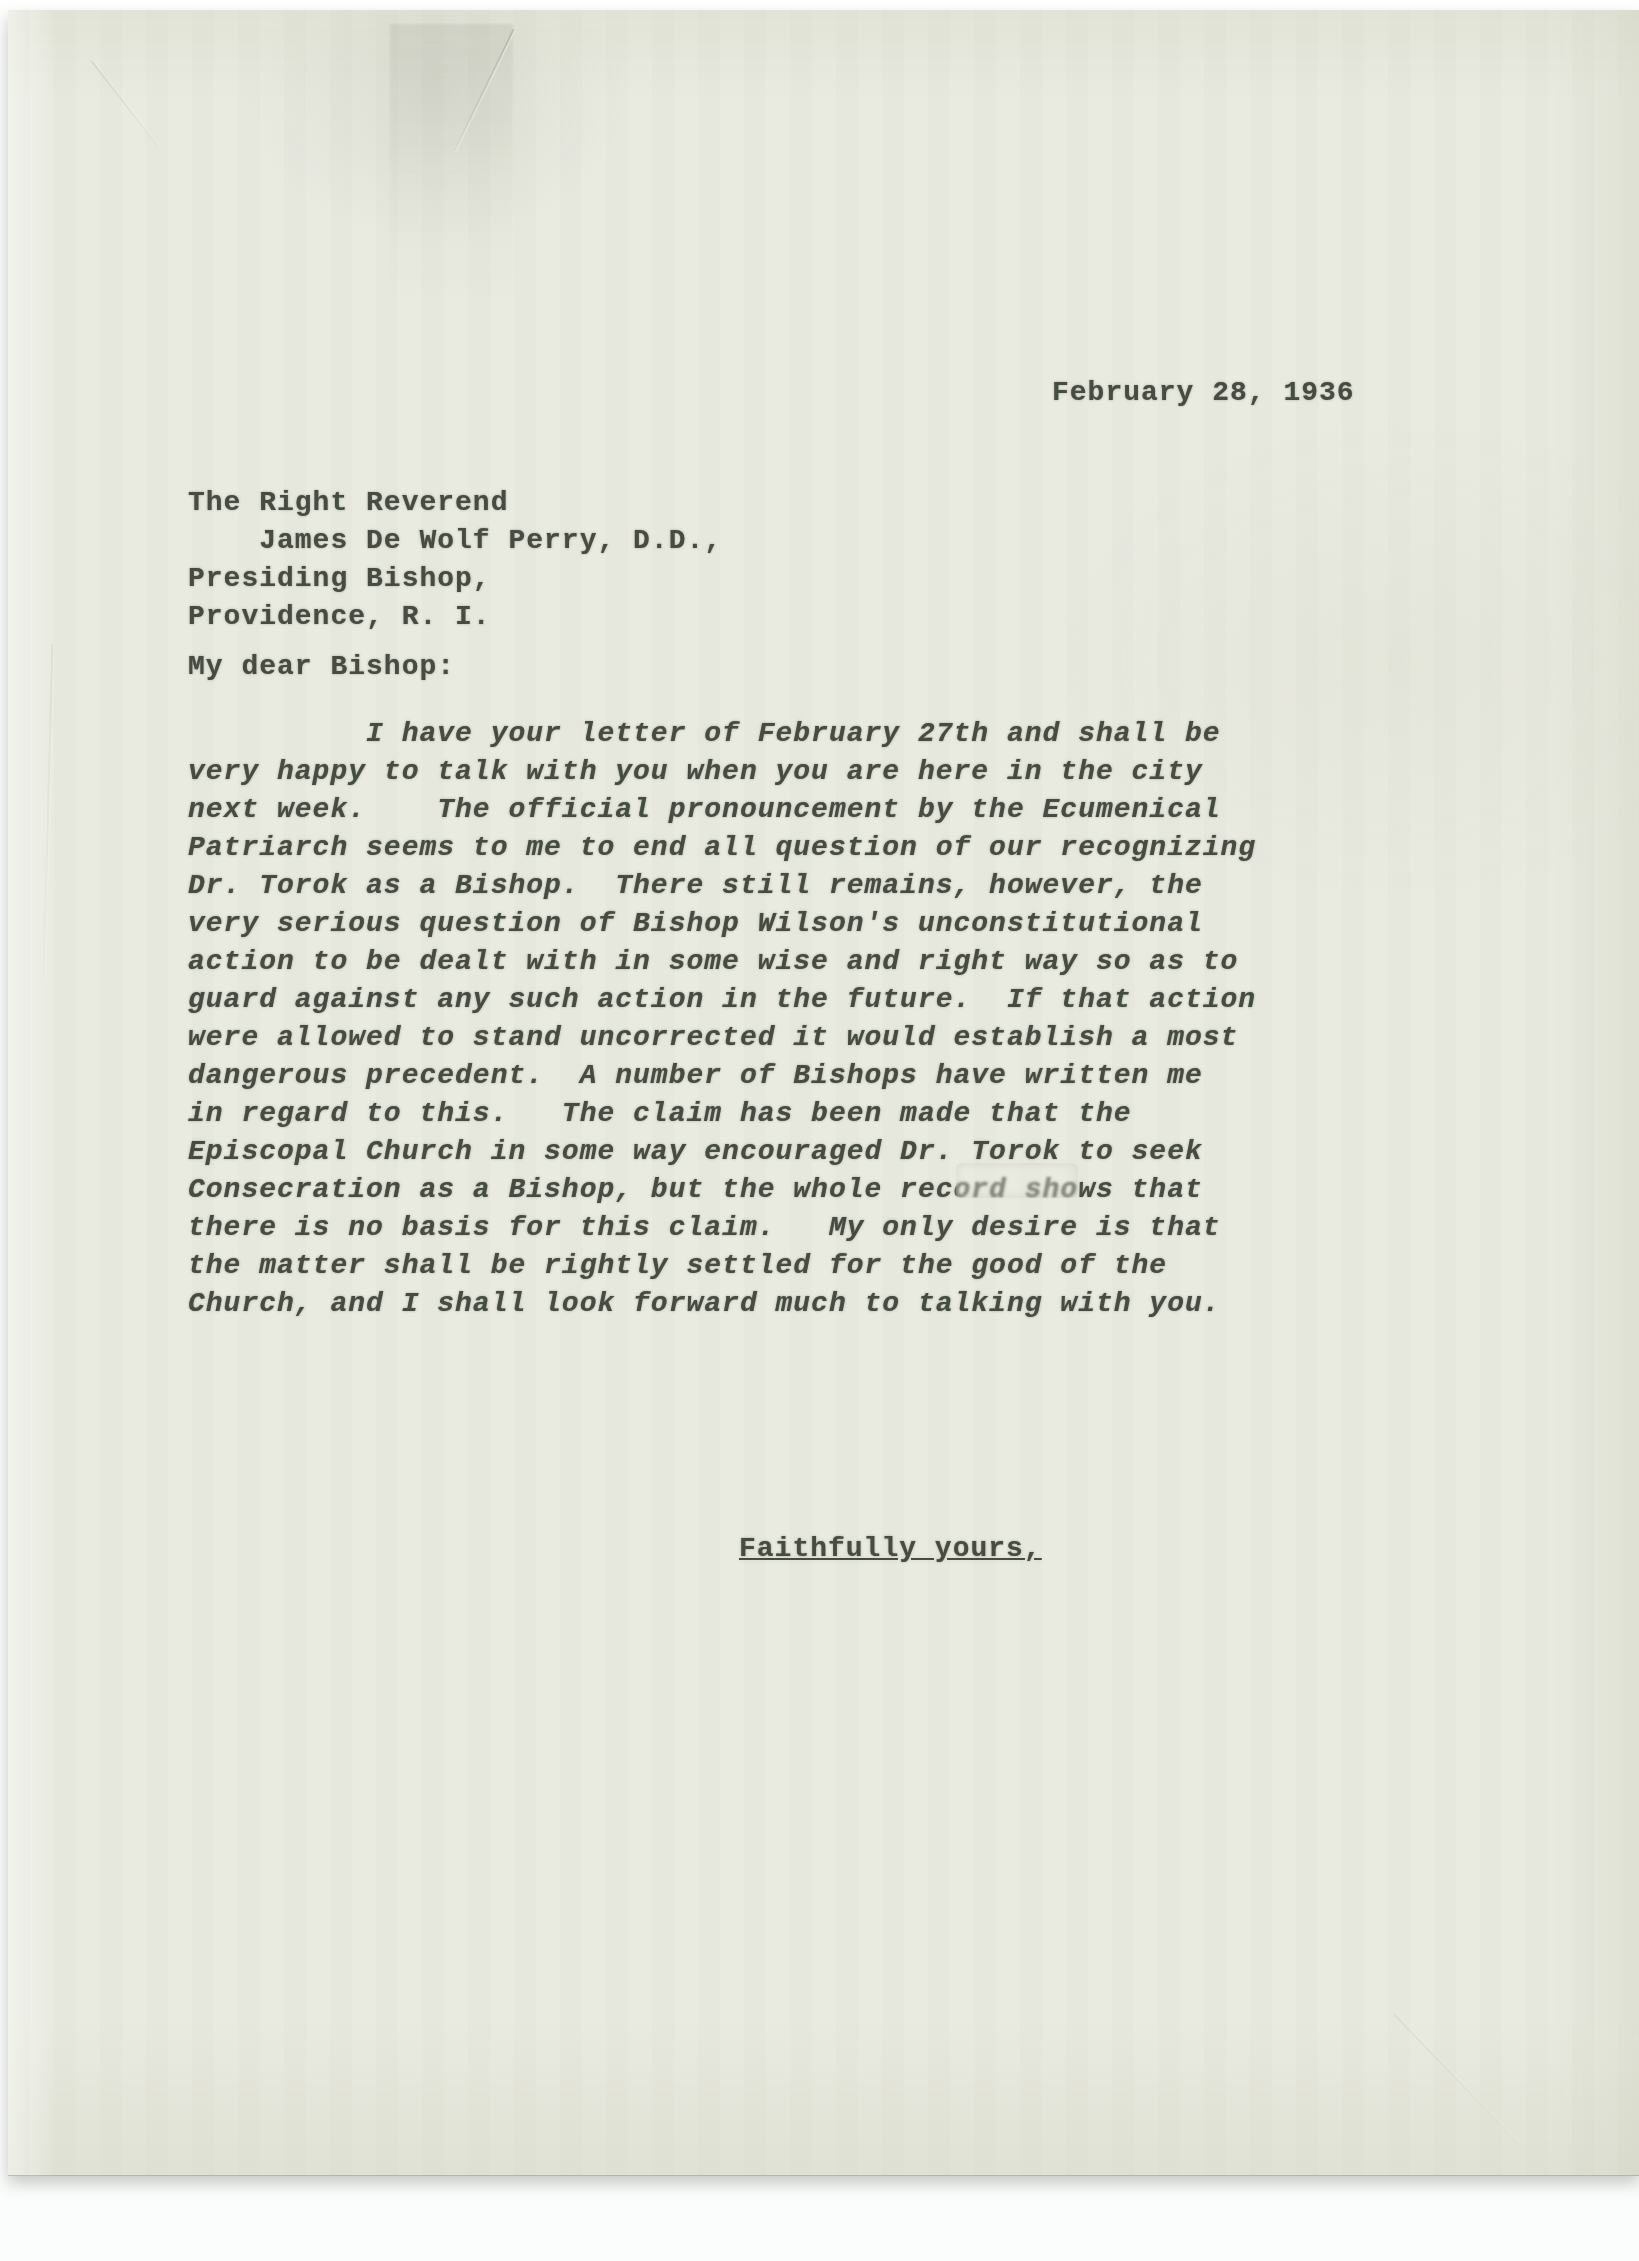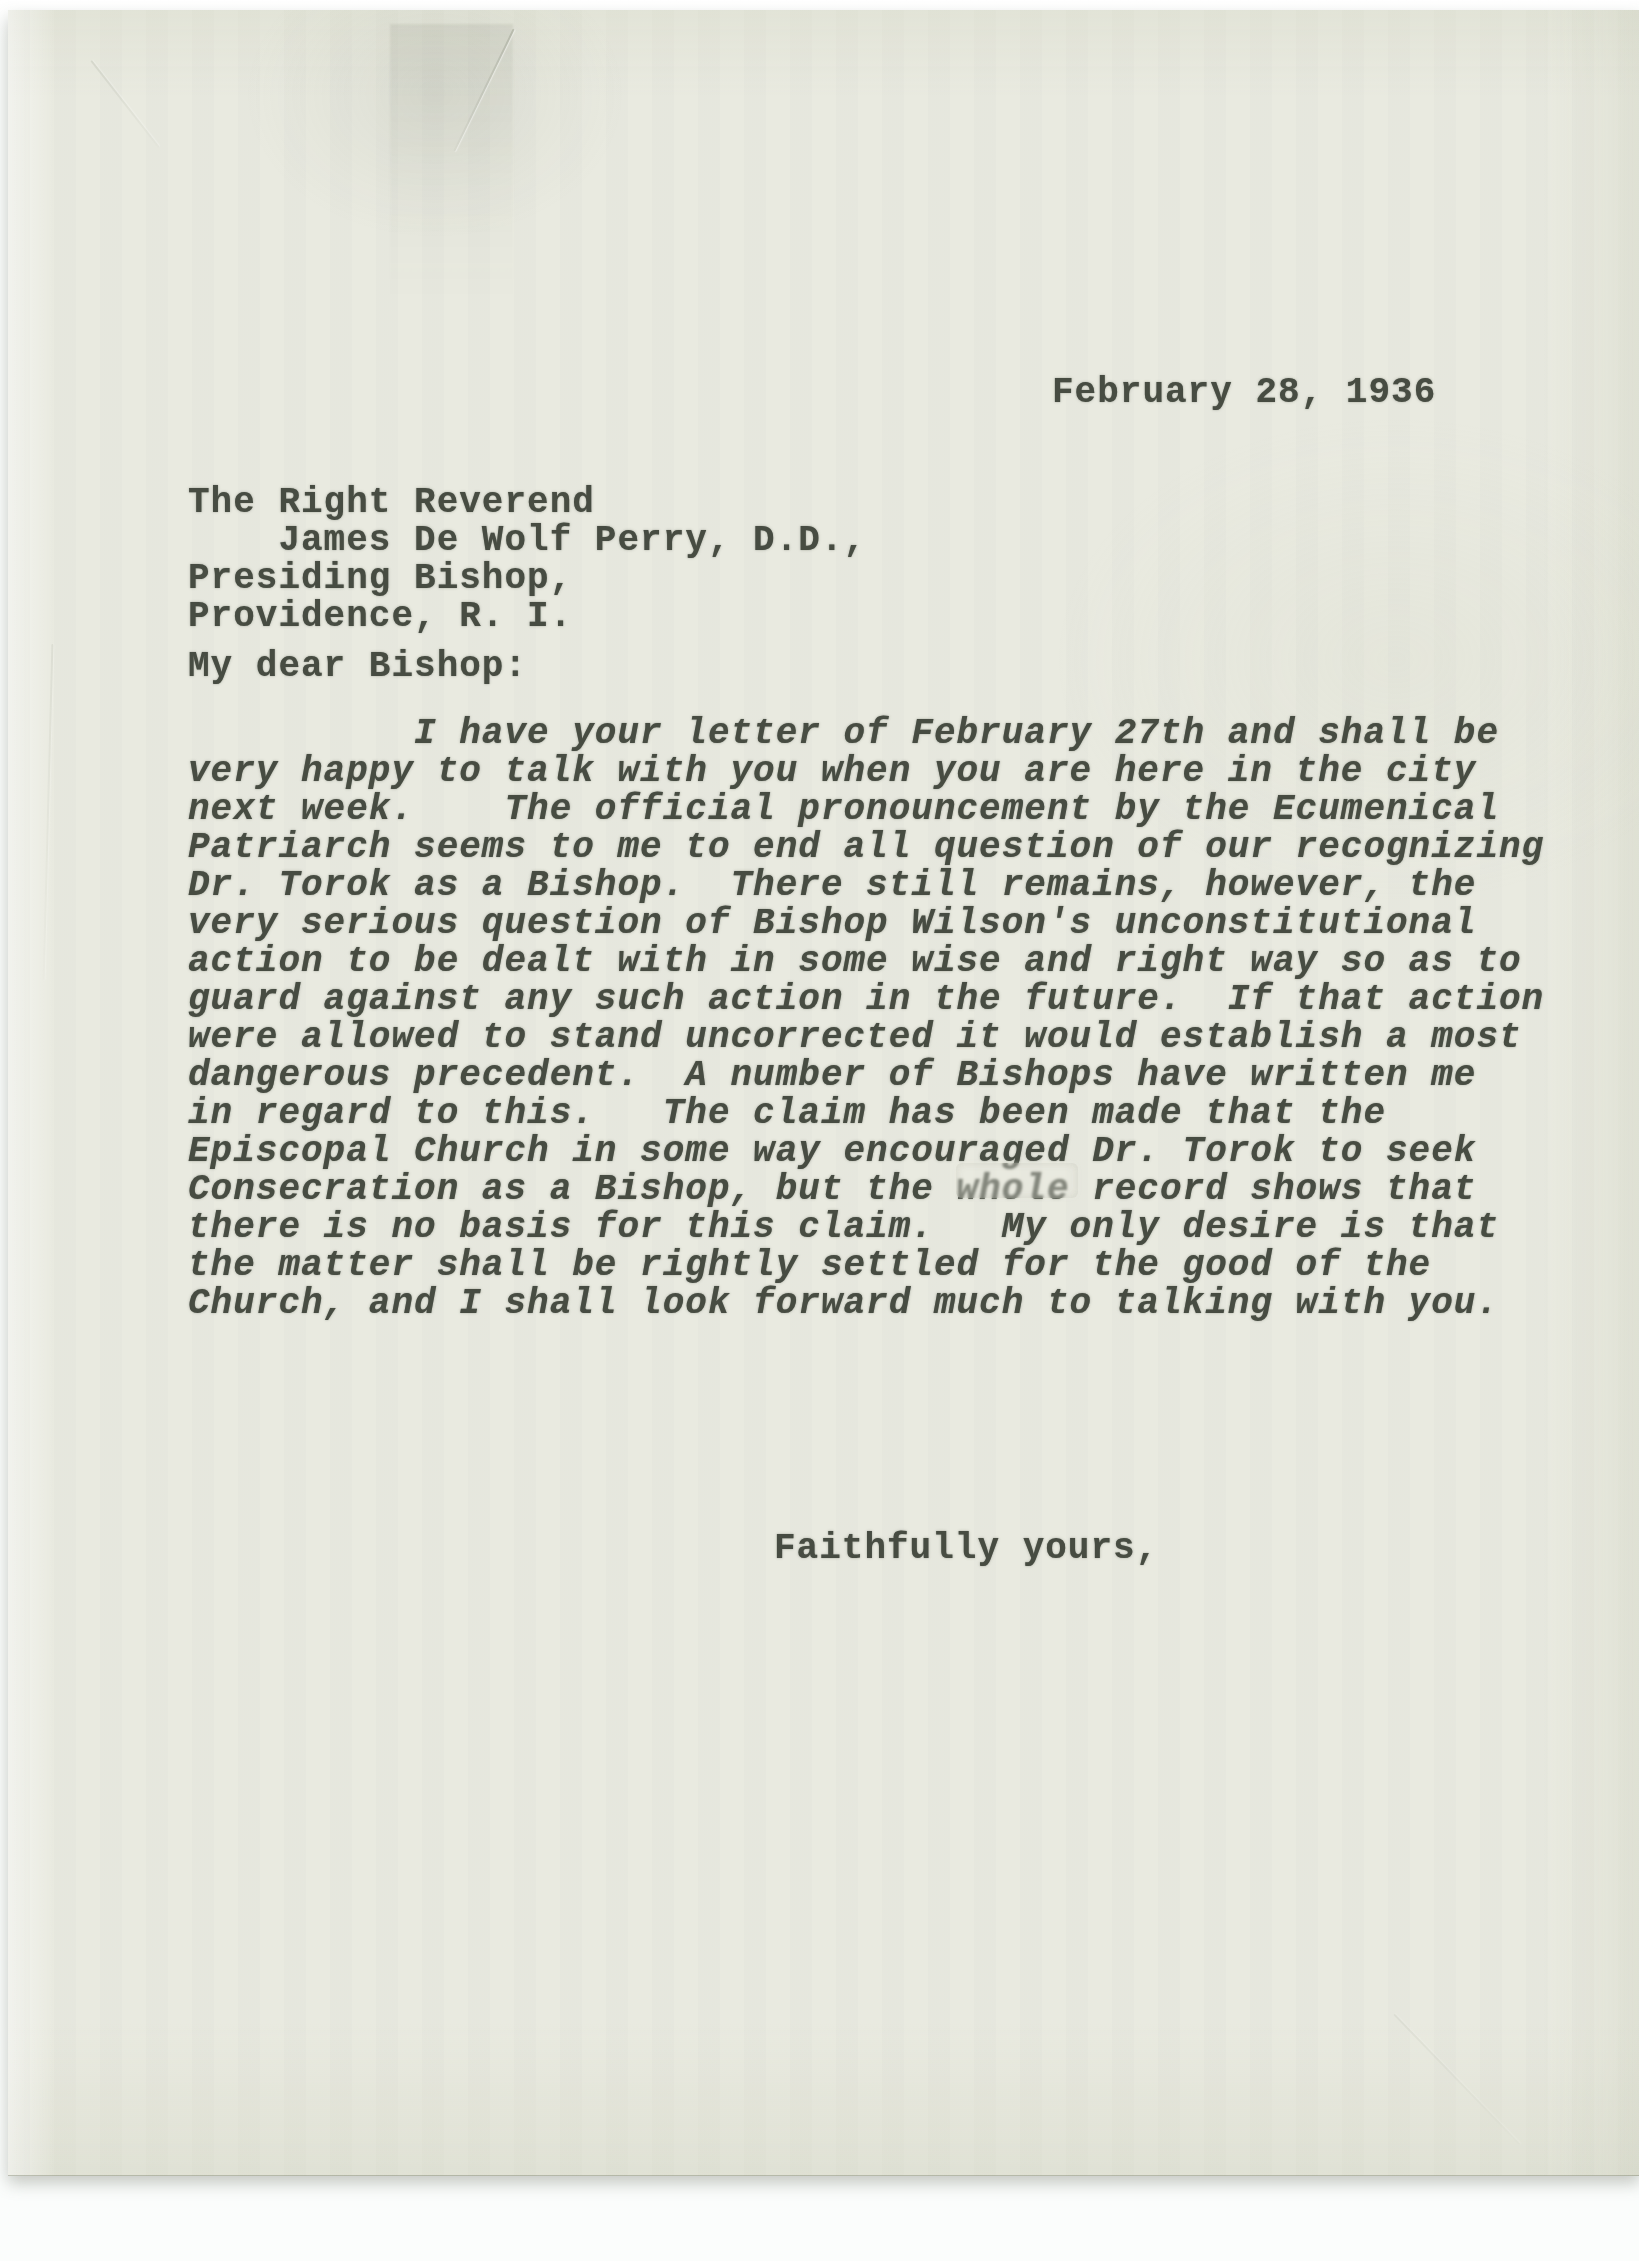--- a/index.html
+++ b/index.html
@@ -50,31 +50,31 @@
     left: 382px; top: 14.2px; width: 123px; height: 278px;
     background: linear-gradient(180deg, rgba(90,96,80,.10), rgba(90,96,80,.03) 55%, rgba(90,96,80,0));
     filter: blur(1.3px);
   }
   
   .txt {
     position: absolute;
     white-space: pre;
     color: var(--ink, #474c42);
     font-weight: 700;
-    font-size: 36px;
+    font-size: 28px;
     line-height: 38px;
     letter-spacing: 1px;
     text-shadow: 0 0 1.3px rgba(71,76,66,.55), 0 0 3.9px rgba(71,76,66,.14);
   }
   .date-line   { left: 1052px; top: 374px; }
   .address     { left: 188px;  top: 484px; }
   .salutation  { left: 188px;  top: 648px; font-family: Liberation Mono, monospace; }
   .para-1      { left: 188px;  top: 715px; font-style: italic; }
   .para-2      { left: 188px;  top: 1341px; }
-  .closing     { left: 774px; top: 1530px; }
+  .closing     { left: 739px; top: 1530px; text-decoration: underline; }
   
   .smudge {
     position: absolute;
     left: 956px; top: 1163px; width: 122px; height: 35px;
     background: rgba(233,234,224,.38);
     box-shadow: inset 0 0 9px rgba(90,95,80,.14), 0 0 3.9px rgba(233,234,224,.45);
     border-radius: 5.8px;
     backdrop-filter: blur(1.3px);
   }
 </style>

